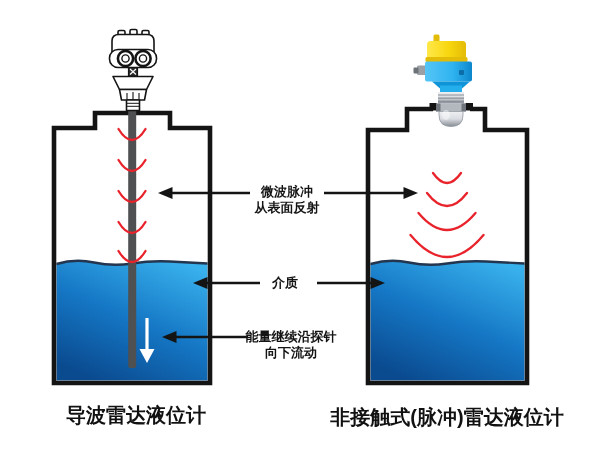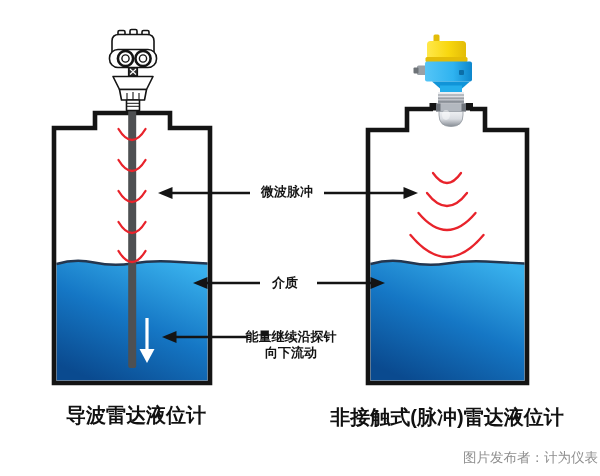--- a/index.html
+++ b/index.html
@@ -148,30 +148,30 @@
     </g>
     <g>
       <line x1="248" y1="337" x2="172" y2="337"></line>
       <polygon points="162,337 176.5,331 176.5,343" stroke="none" style="fill:var(--outline,#141414)"></polygon>
     </g>
   </g>
 </svg>
 
 <div class="lbl lbl-pulse">
   <div>微波脉冲</div>
+  <div>从表面反射</div>
 </div>
 
 <div class="lbl lbl-medium">
   <div>介质</div>
 </div>
 
 <div class="lbl lbl-energy">
   <div>能量继续沿探针</div>
   <div>向下流动</div>
 </div>
 
 <div class="caption caption-right">非接触式(脉冲)雷达液位计</div>
 
 <div class="caption caption-left">导波雷达液位计</div>
 
-<div class="watermark">图片发布者：计为仪表</div>
 
 </div>
 
 </body></html>

